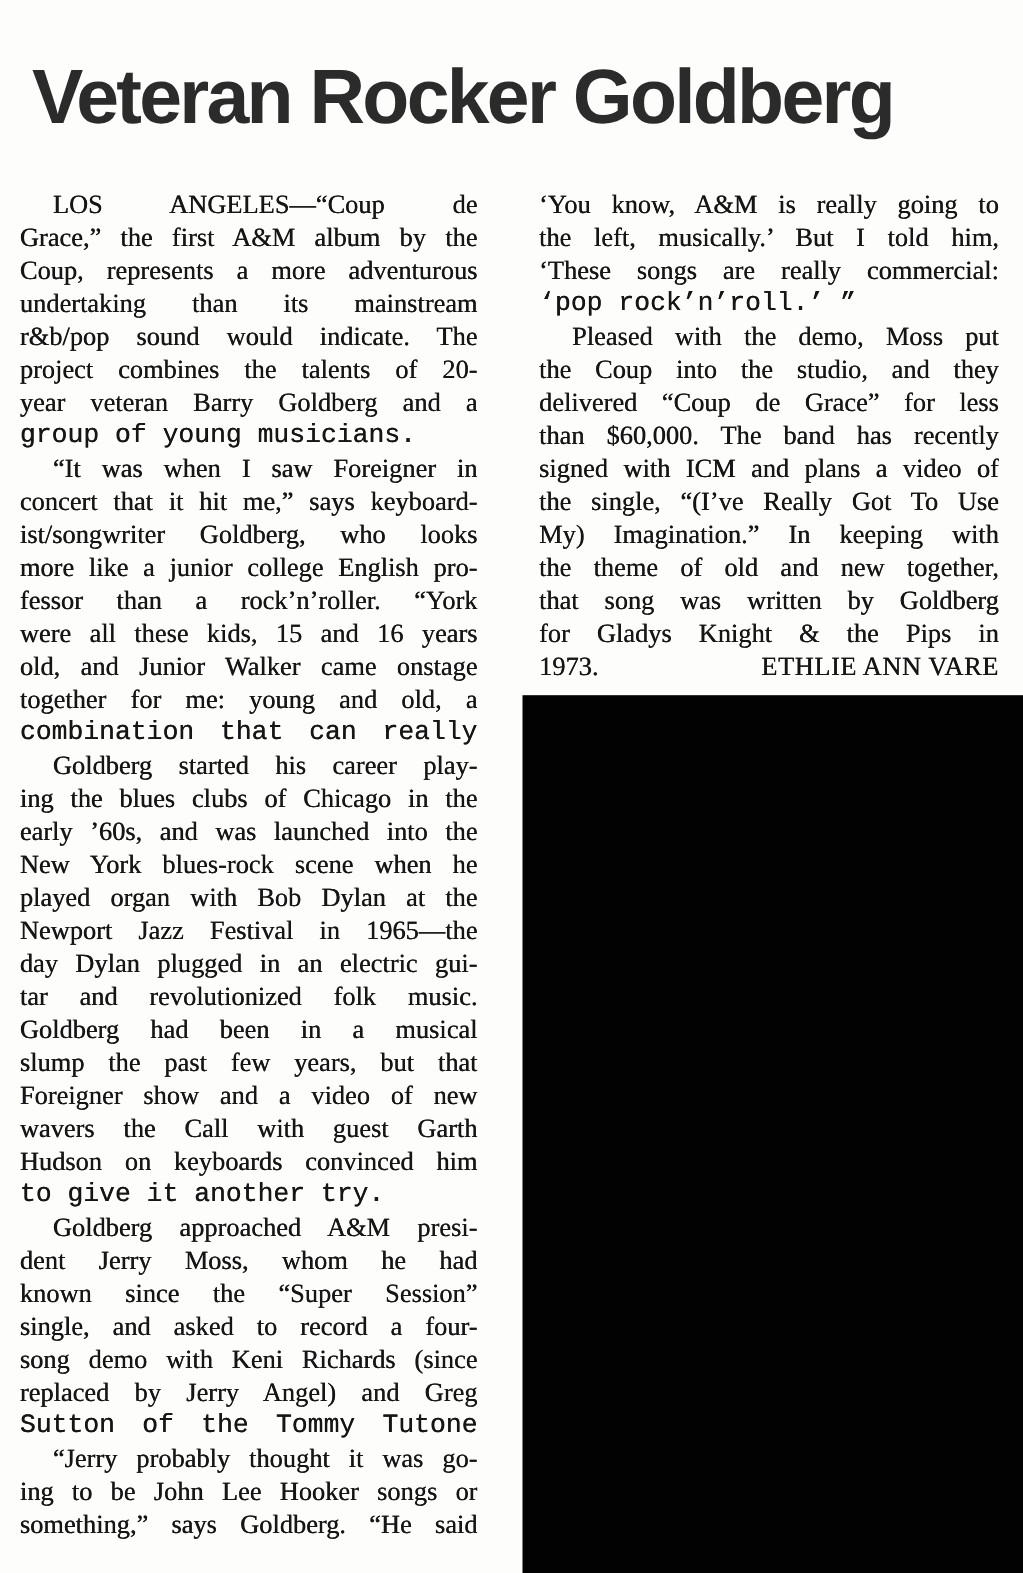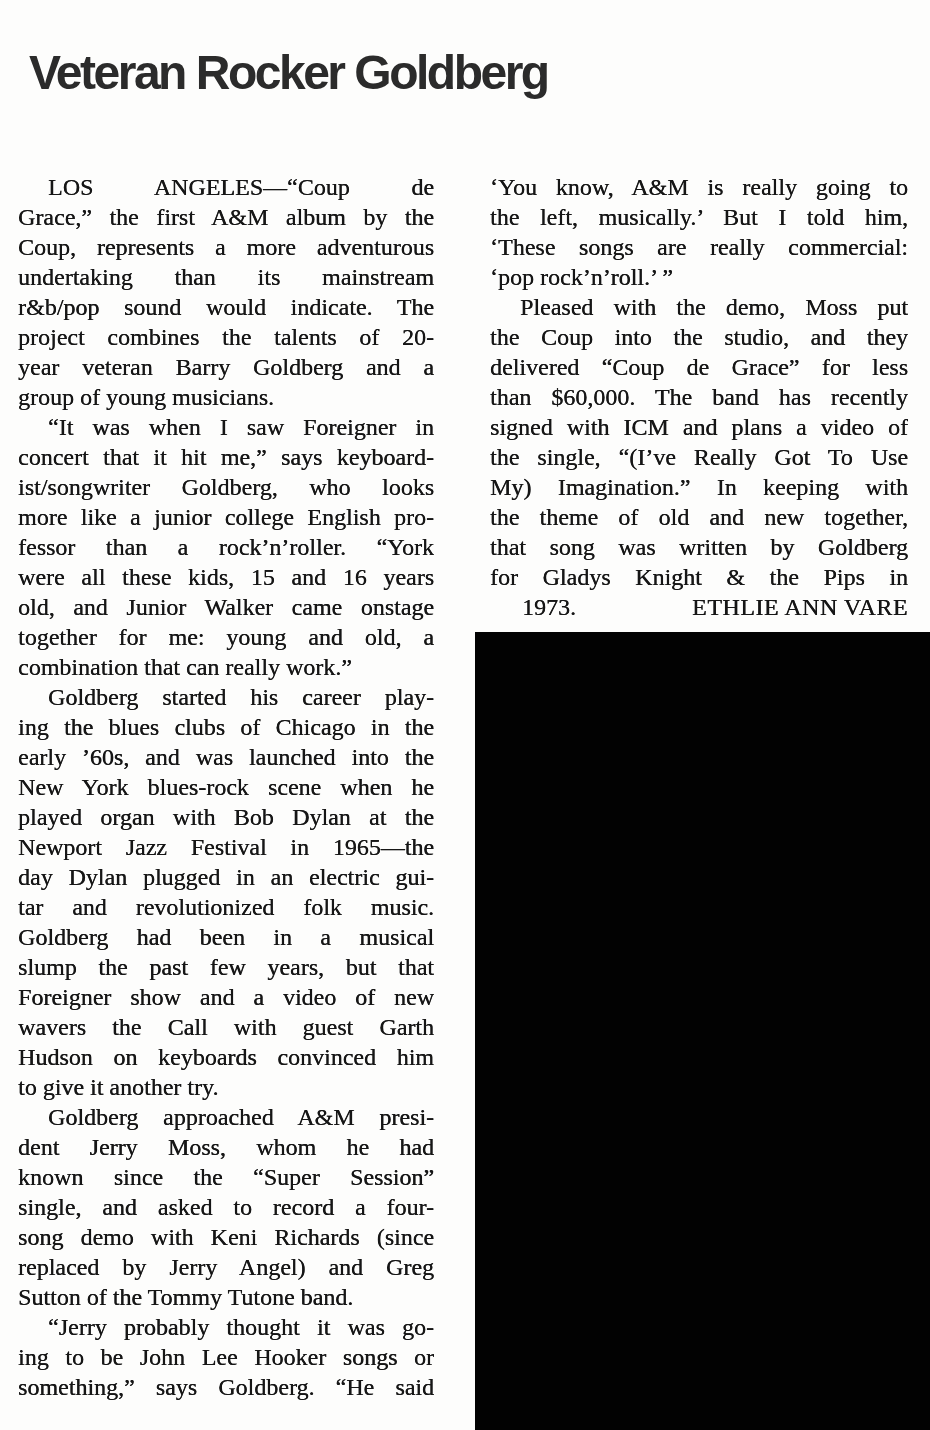--- a/index.html
+++ b/index.html
@@ -14,21 +14,21 @@
     width: 930px; height: 1430px;
     position: relative;
     background: var(--bg);
     overflow: hidden;
   }
   .headline {
     position: absolute;
     left: 29px; top: 2px;
     font-family: "Liberation Sans", sans-serif;
     font-weight: bold;
-    font-size: 48px;
+    font-size: 70px;
     line-height: 78px;
     letter-spacing: -2.5px;
     color: var(--headline-ink);
     white-space: nowrap;
   }
   .col {
     position: absolute;
     top: 172px;
     font-family: "Liberation Serif", serif;
     font-size: 24px;
@@ -37,28 +37,27 @@
     text-shadow: 0.3px 0 0 currentColor;
   }
   .col.left  { left: 18px;  width: 416px; }
   .col.right { left: 490px; width: 418px; }
   .tl {
     text-align: justify;
     text-align-last: justify;
     height: 30px;
     overflow: hidden;
   }
-  .tl.end   { text-align-last: left; }
+  .tl.end   { text-align-last: left; font-family: Liberation Mono, monospace; }
   .tl.first { text-indent: 30px; }
   .signoff {
     display: flex;
     justify-content: space-between;
     align-items: baseline;
     height: 30px;
-    margin-left: 32px;
   }
   .byline { font-weight: normal; letter-spacing: 0.5px; }
   .photo {
     position: absolute;
     left: 475px; top: 632px;
     width: 455px; height: 798px;
     background: var(--photo);
   }
 </style>
 </head>

